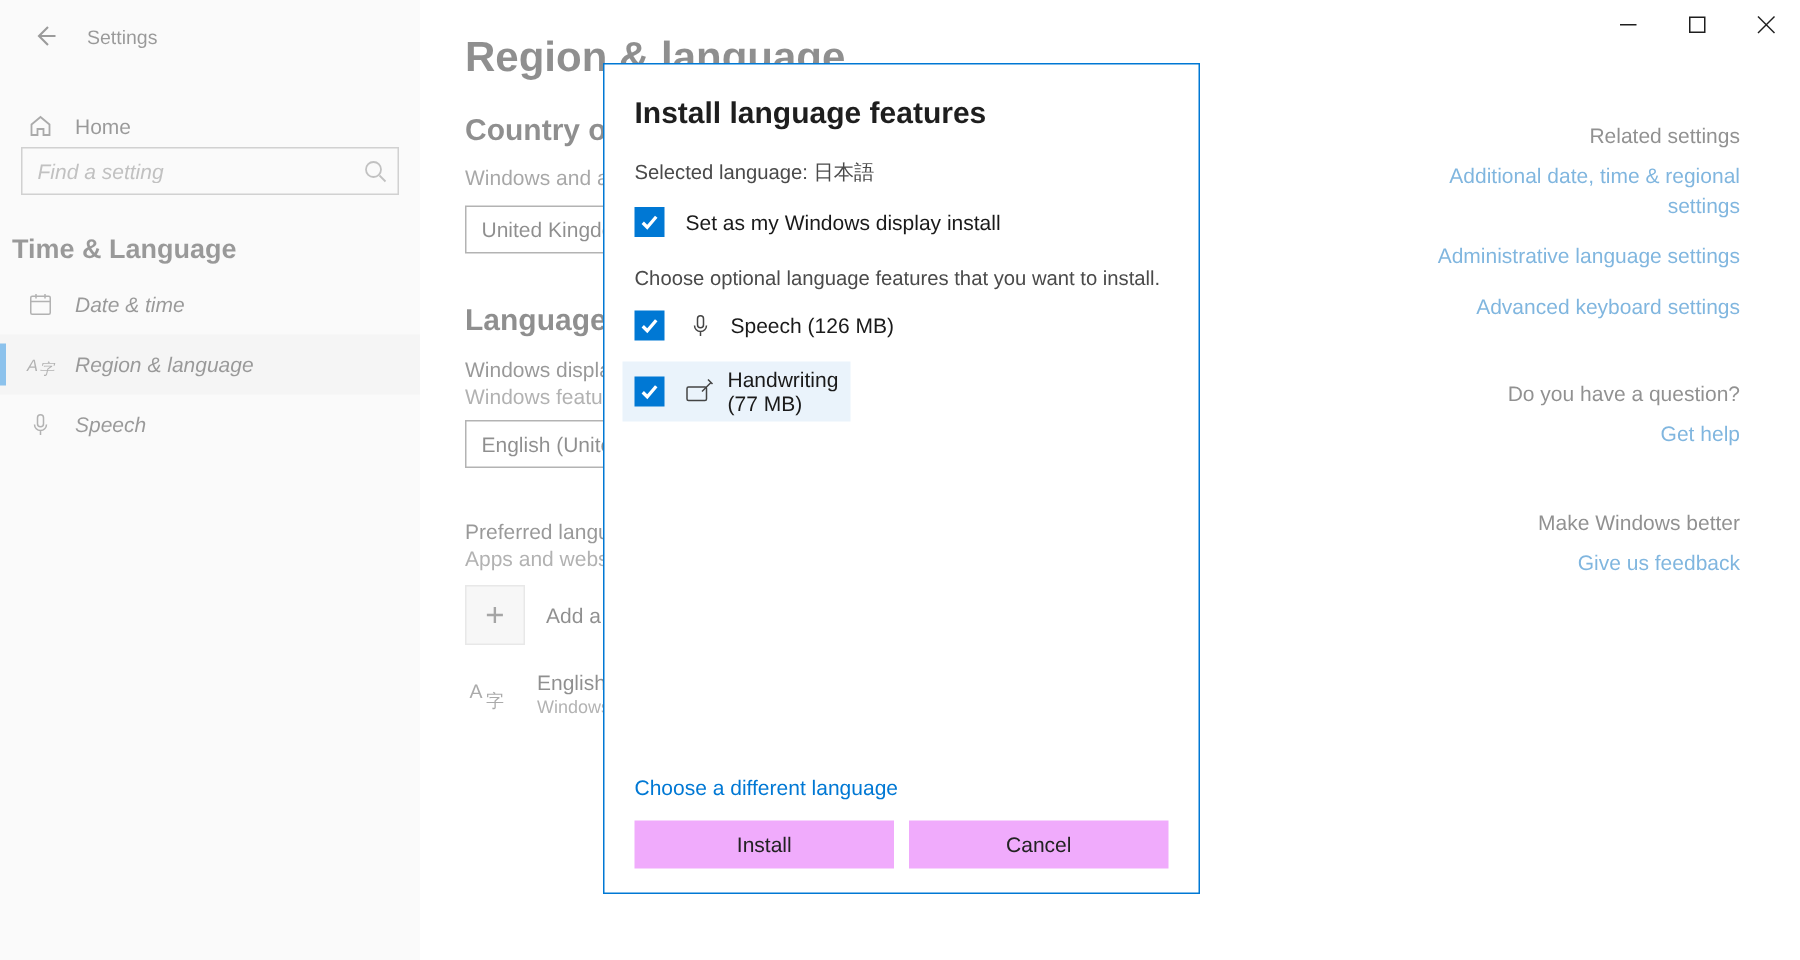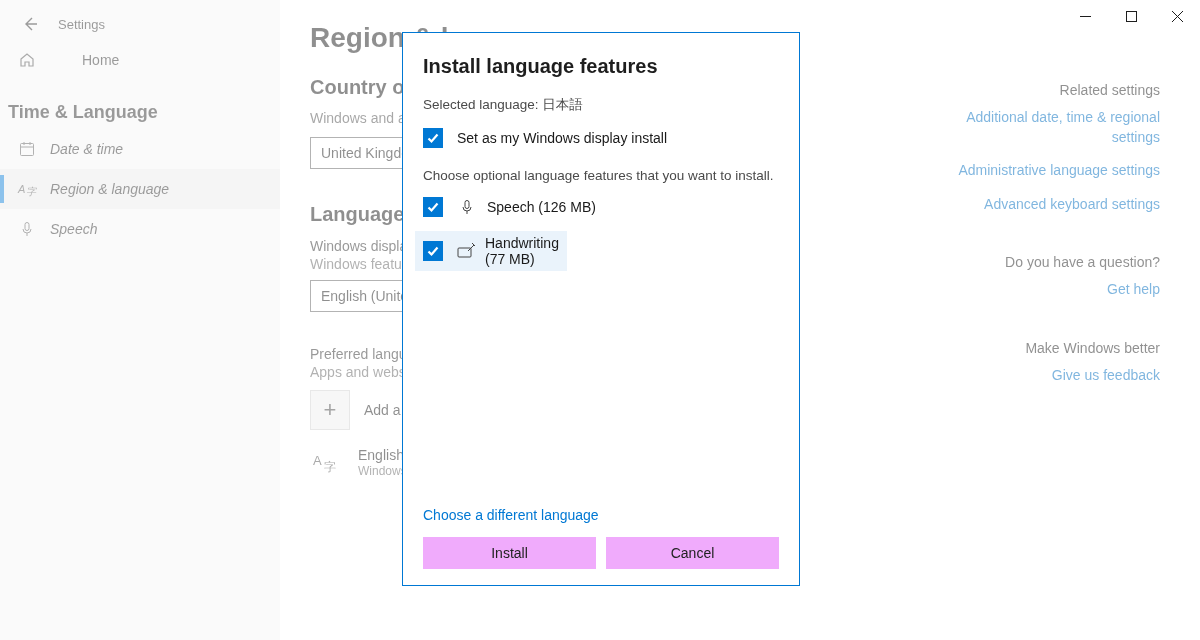--- a/index.html
+++ b/index.html
@@ -19,21 +19,21 @@
   
   .win-controls{position:absolute;top:0;right:0;display:flex;z-index:5;}
   .win-btn{width:46px;height:32px;display:flex;align-items:center;justify-content:center;cursor:default;}
   .win-btn svg{width:11px;height:11px;stroke:var(--text);fill:none;}
 
   
   .sidebar{width:280px;flex:none;background:var(--sidebar-bg);padding-top:0;position:relative;}
   .sidebar .topbar{display:flex;align-items:center;height:48px;padding-left:16px;}
   .back-btn{width:28px;height:28px;display:flex;align-items:center;justify-content:center;}
   .app-title{font-size:13px;margin-left:14px;color:var(--text);}
-  .nav-home{display:flex;align-items:flex-start;height:40px;padding:0 18px;margin-top:4px;color:var(--text);gap:32px;}
+  .nav-home{display:flex;align-items:flex-end;height:40px;padding:0 18px;margin-top:4px;color:var(--text);}
   .nav-home .icon{width:18px;display:flex;justify-content:center;margin-right:14px;}
   .search-wrap{margin:6px 14px 16px;position:relative;}
   .search-input{width:100%;height:32px;border:1px solid var(--border);background:transparent;padding:0 30px 0 10px;font-size:14px;color:var(--muted);font-style:italic;}
   .search-icon{position:absolute;right:8px;top:8px;width:16px;height:16px;}
 
   .category{padding:10px 8px 6px;font-weight:700;font-size:18px;}
   .nav-item{display:flex;align-items:center;height:40px;padding:0 18px;position:relative;cursor:default;font-style:italic;}
   .nav-item .icon{width:18px;display:flex;justify-content:center;margin-right:14px;}
   .nav-item.active{background:#e9e9e9;}
   .nav-item.active::before{content:"";position:absolute;left:0;top:6px;bottom:6px;width:4px;background:var(--blue);}
@@ -59,21 +59,21 @@
   .right-col{width:230px;flex:none;margin-left:60px;padding-top:60px;}
   .rt-heading{font-size:14px;margin:0 0 10px;color:#222;}
   .rt-link{color:var(--light-blue);cursor:pointer;margin:0 0 14px;line-height:1.4;}
   .rt-group{margin-bottom:40px;text-align:right;}
 
   
   .dim{position:absolute;left:0;top:0;width:280px;height:100%;background:var(--overlay);pointer-events:none;z-index:2;}
   .dim-main{position:absolute;left:280px;right:0;top:0;bottom:0;background:rgba(255,255,255,0.5);pointer-events:none;z-index:2;}
 
   
-  .dialog{position:absolute;left:402px;top:32px;width:398px;height:554px;border:1px solid var(--blue);background:#fff;z-index:4;display:flex;flex-direction:column;padding:22px 20px 16px;}
+  .dialog{position:absolute;left:402px;top:42px;width:398px;height:554px;border:1px solid var(--blue);background:#fff;z-index:4;display:flex;flex-direction:column;padding:22px 20px 16px;}
   .dlg-title{font-size:20px;font-weight:600;margin:0 0 18px;}
   .dlg-sub{color:#4a4a4a;margin:0 0 14px;font-size:13.5px;}
   .dlg-row{display:flex;align-items:center;margin:0 0 14px;}
   .dlg-row.hl{background:#eaf3fb;margin-left:-8px;padding:4px 0 4px 8px;width:152px;}
   .chk{width:20px;height:20px;background:var(--blue);display:flex;align-items:center;justify-content:center;flex:none;margin-right:14px;}
   .chk svg{stroke:#fff;stroke-width:2.2;fill:none;}
   .feat-icon{width:20px;display:flex;justify-content:center;margin-right:10px;color:#3a3a3a;}
   .feat-label{color:#1a1a1a;}
   .dlg-link{color:var(--blue);margin-top:auto;margin-bottom:14px;cursor:pointer;}
   .dlg-actions{display:flex;gap:10px;}
@@ -117,20 +117,29 @@
 
     <div class="nav-home">
       <span class="icon">
         <svg width="16" height="16" viewBox="0 0 16 16">
             <path d="M2 7 L8 2 L14 7 V14 H10 V10 H6 V14 H2 Z" fill="none" stroke="#444" stroke-width="1.2"></path>
           </svg>
       </span>
       <span>Home</span>
     </div>
 
+    <div class="search-wrap">
+      <input class="search-input" placeholder="Find a setting" style="">
+      <span class="search-icon">
+        <svg width="16" height="16" viewBox="0 0 16 16">
+            <circle cx="7" cy="7" r="5" stroke="#777" stroke-width="1.2" fill="none"></circle>
+            <line x1="11" y1="11" x2="15" y2="15" stroke="#777" stroke-width="1.2"></line>
+          </svg>
+      </span>
+    </div>
 
     <div class="category">Time &amp; Language</div>
 
     <div class="nav-item">
       <span class="icon">
         <svg width="16" height="16" viewBox="0 0 16 16">
             <rect x="1.5" y="2.5" width="13" height="12" rx="1" stroke="#555" fill="none"></rect>
             <line x1="1.5" y1="6" x2="14.5" y2="6" stroke="#555"></line>
             <line x1="5" y1="1" x2="5" y2="4" stroke="#555"></line>
             <line x1="11" y1="1" x2="11" y2="4" stroke="#555"></line>

